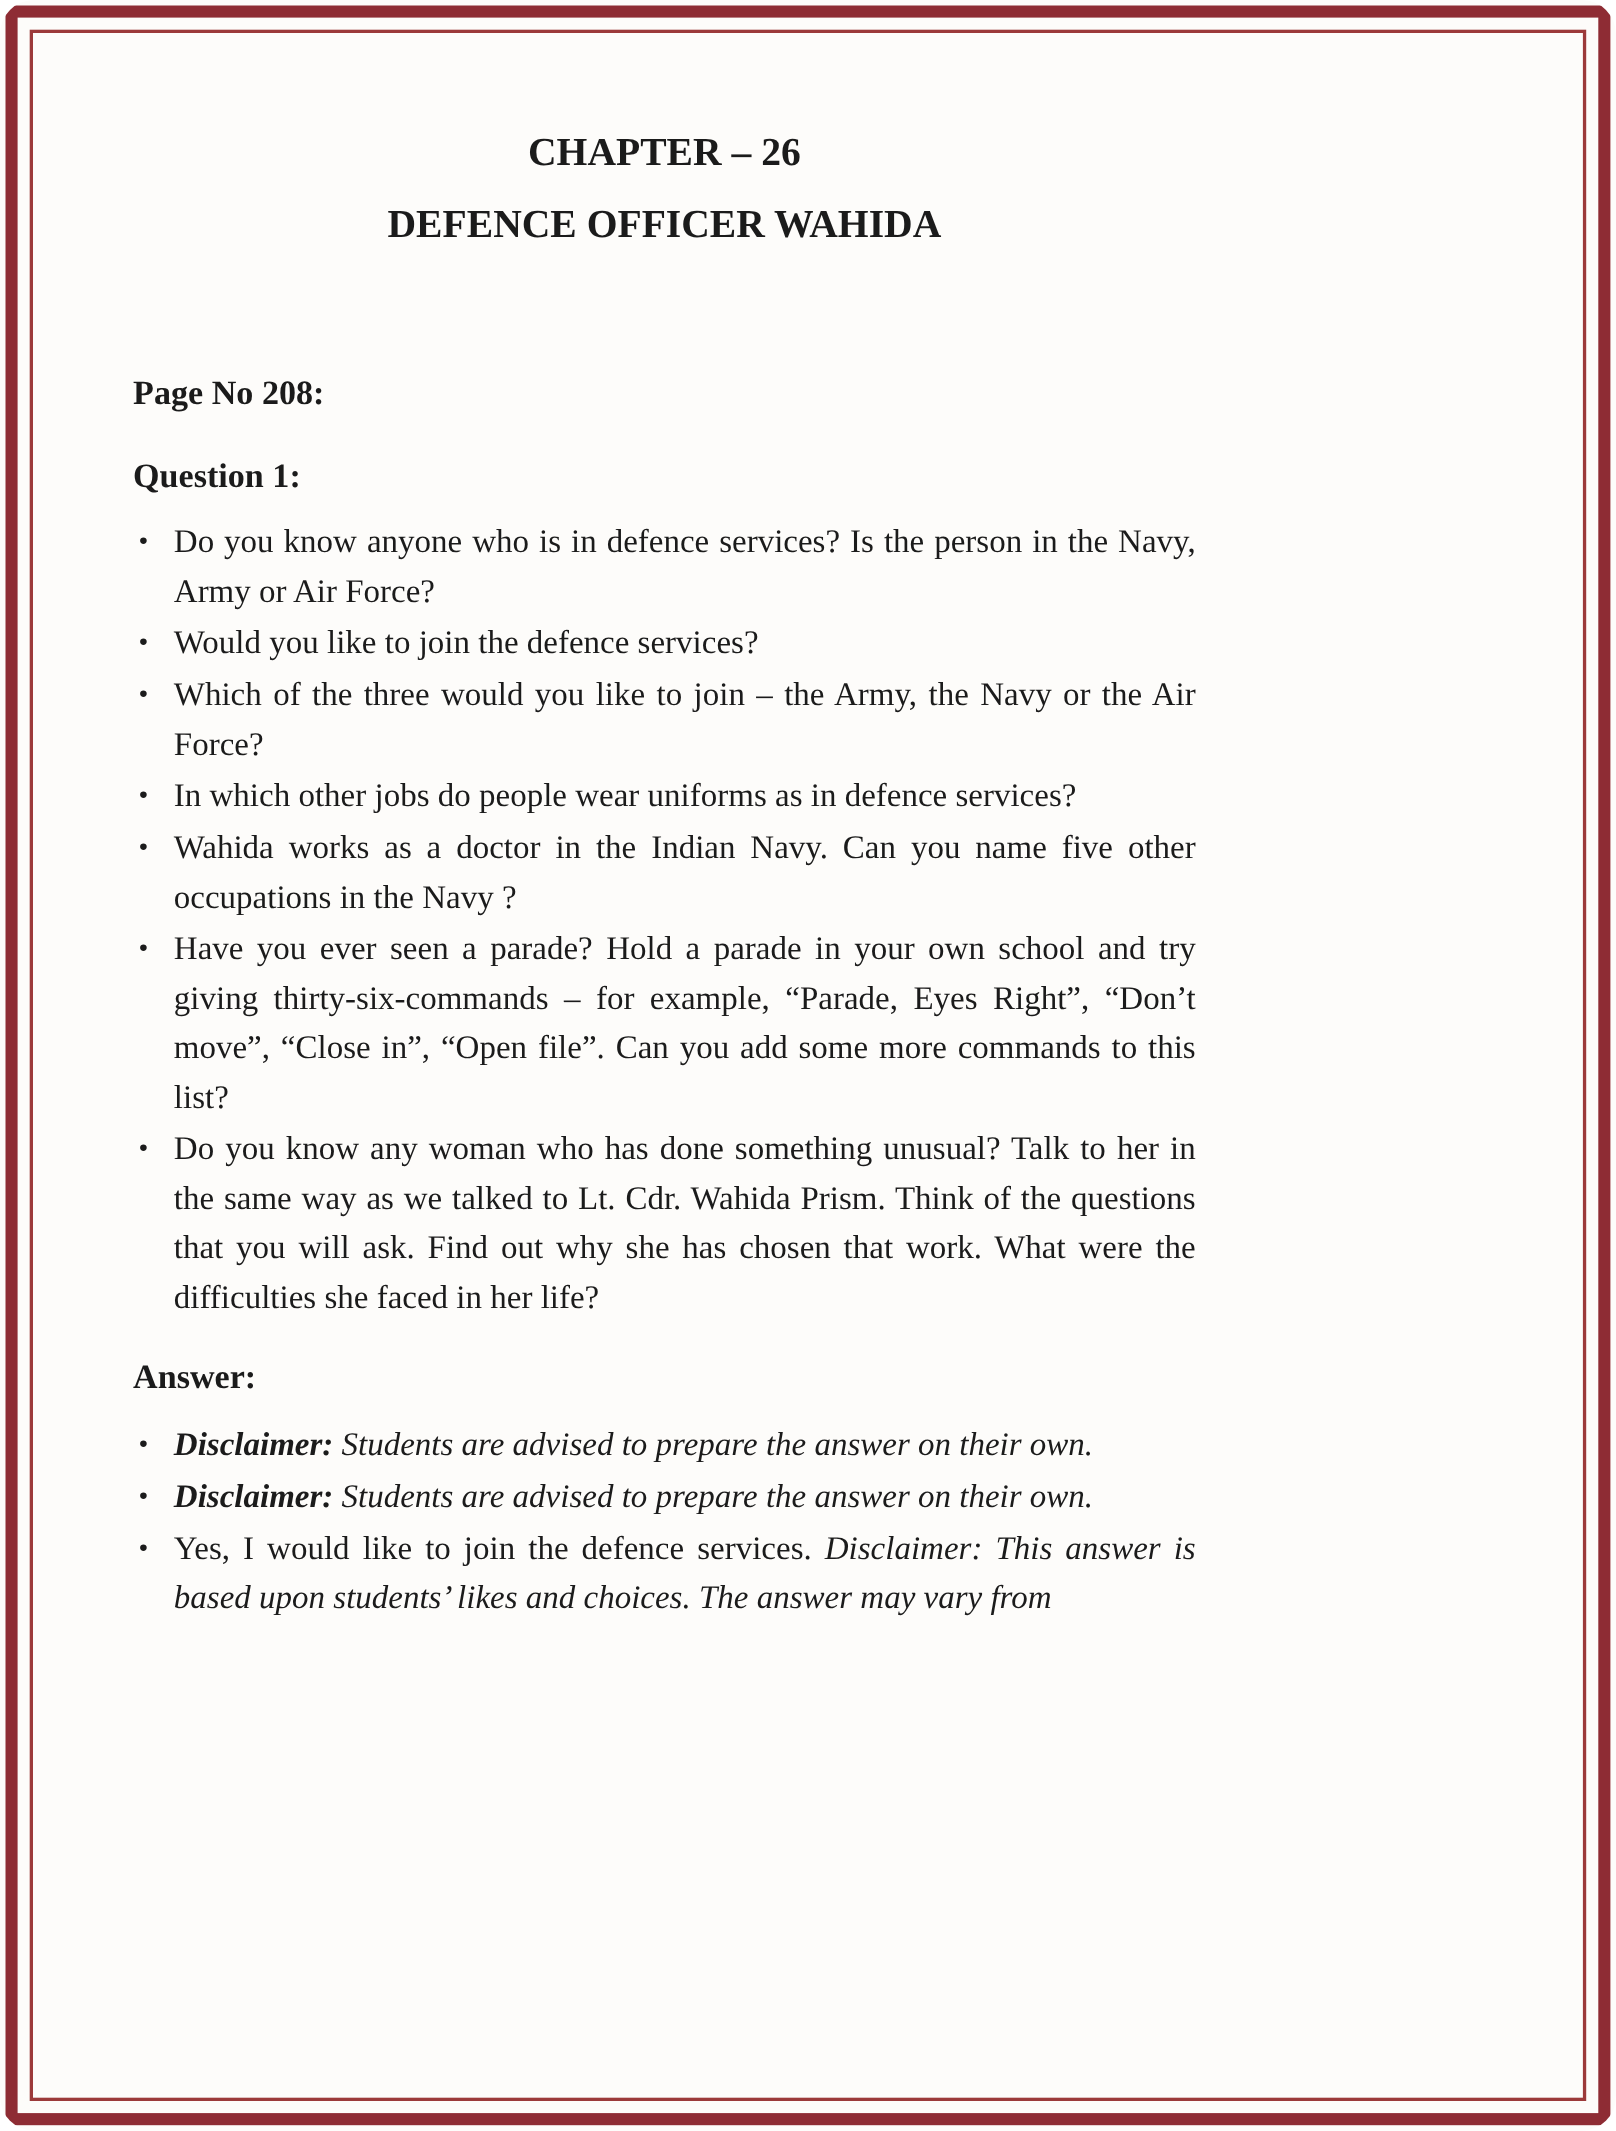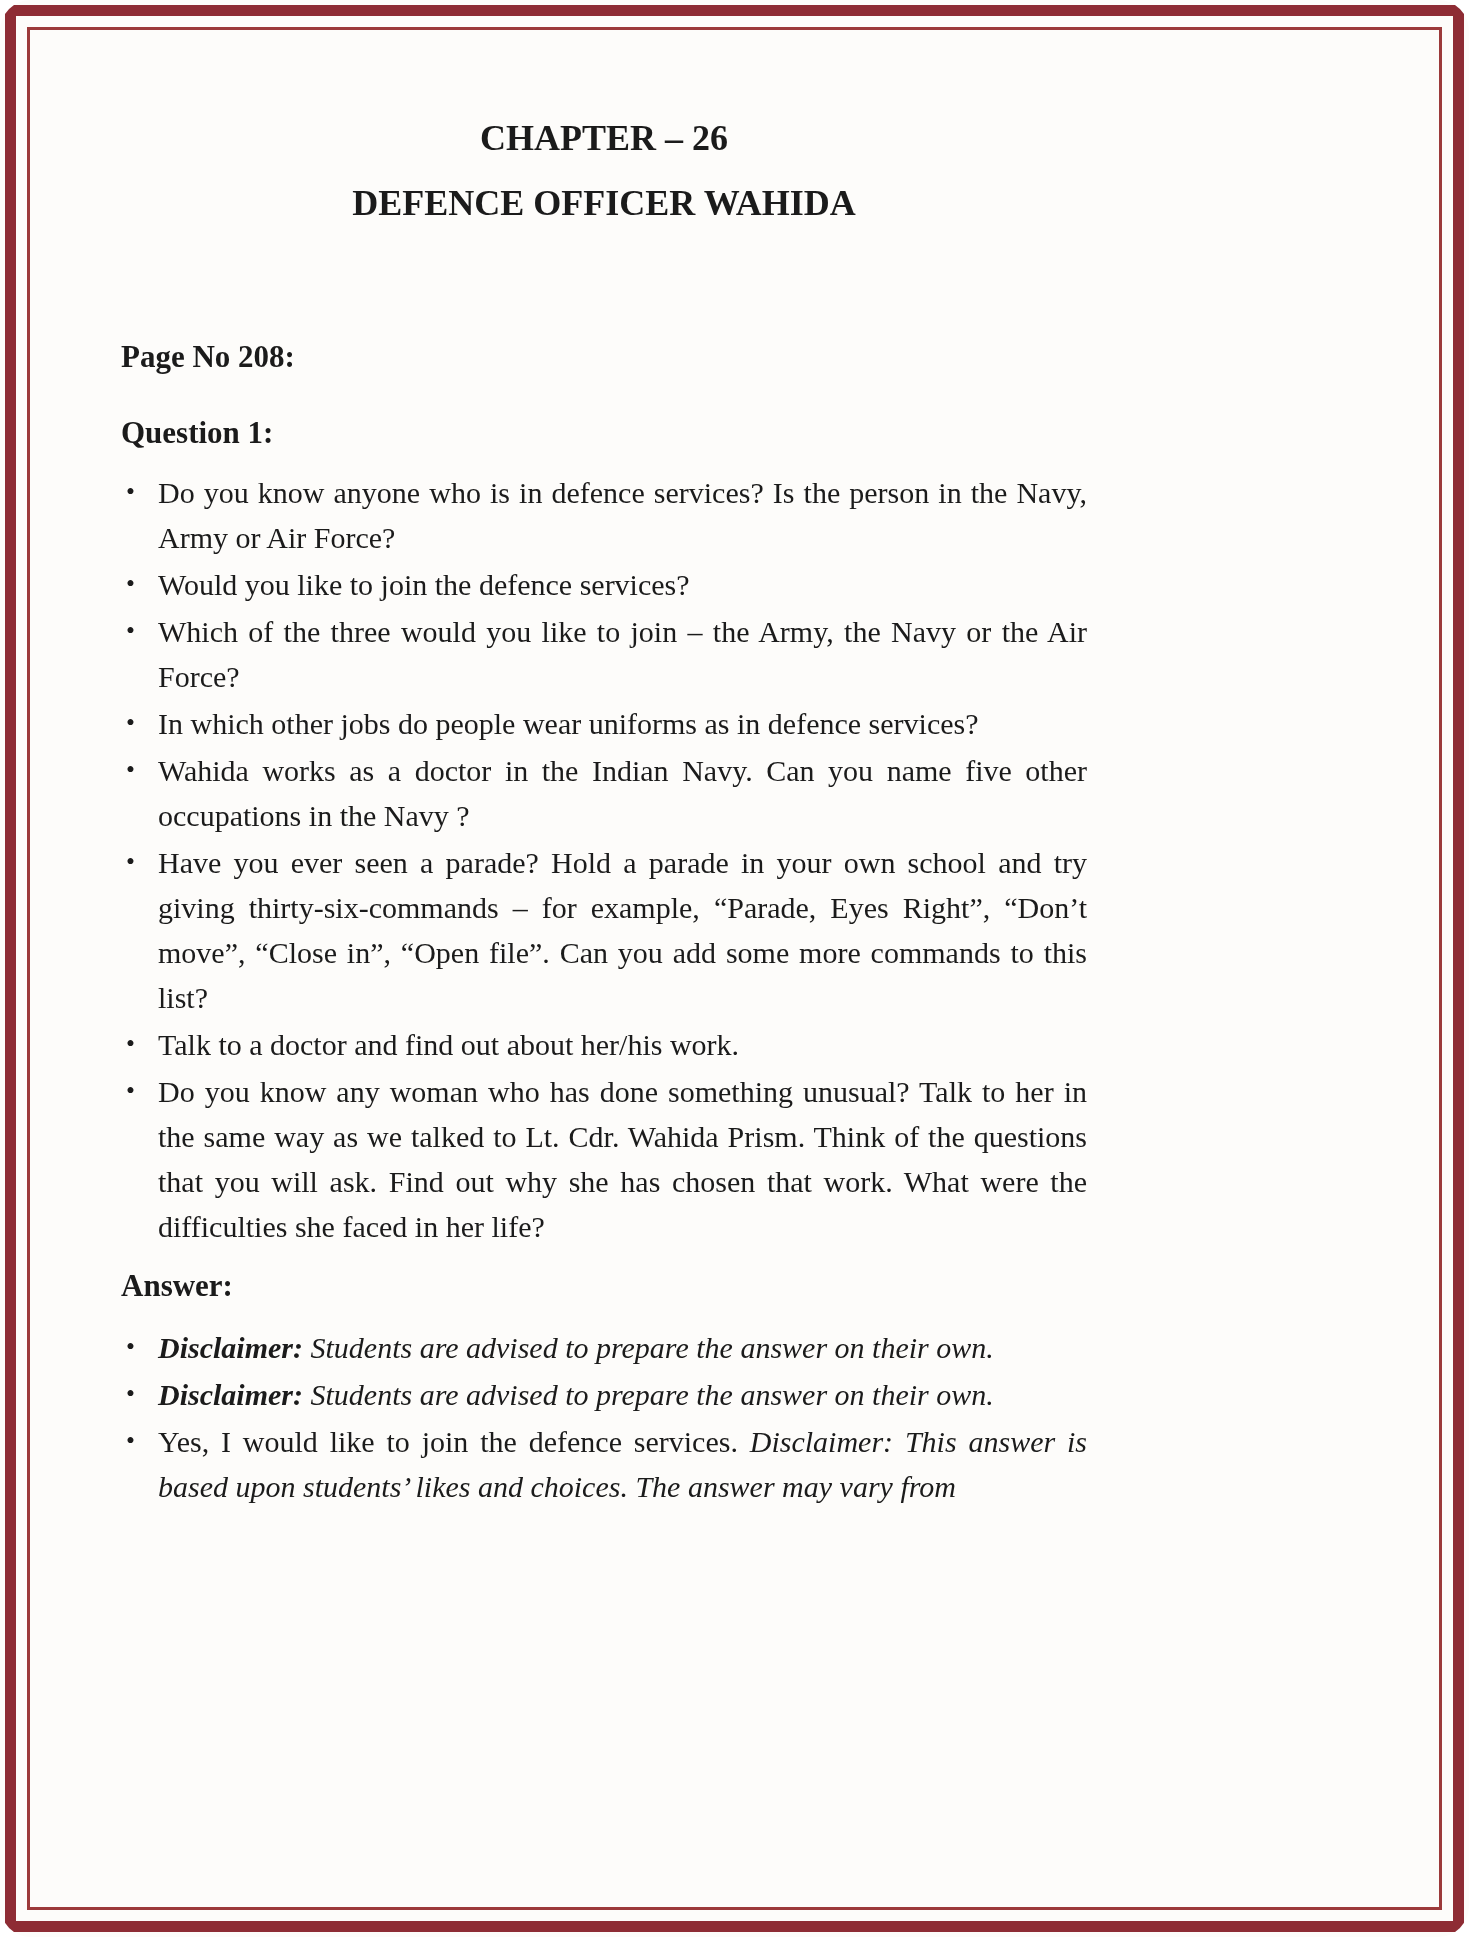--- a/index.html
+++ b/index.html
@@ -47,21 +47,21 @@
   .subtitle { margin-bottom: 0; }
 
   .section-heading {
     font-weight: bold;
     font-size: 31px;
     line-height: 1.4;
     margin: 0;
   }
   .page-no        { margin-top: 108px; }
   .question-label { margin-top: 32px; margin-bottom: 16px; }
-  .answer-label   { margin-top: 15px; margin-bottom: 18px; }
+  .answer-label   { margin-top: 28px; margin-bottom: 18px; }
 
   ul.bullet-list {
     list-style: none;
     margin: 0;
     padding: 0;
     font-size: 30px;
     line-height: 1.5;
   }
   ul.bullet-list li {
     position: relative;
@@ -96,21 +96,20 @@
     <p class="section-heading page-no">Page No 208:</p>
     <p class="section-heading question-label">Question 1:</p>
 
     <ul class="bullet-list">
       <li>Do you know anyone who is in defence services? Is the person in the Navy, Army or Air Force?</li>
       <li>Would you like to join the defence services?</li>
       <li>Which of the three would you like to join – the Army, the Navy or the Air Force?</li>
       <li>In which other jobs do people wear uniforms as in defence services?</li>
       <li>Wahida works as a doctor in the Indian Navy. Can you name five other occupations in the Navy ?</li>
       <li>Have you ever seen a parade? Hold a parade in your own school and try giving thirty-six-commands – for example, “Parade, Eyes Right”, “Don’t move”, “Close in”, “Open file”. Can you add some more commands to this list?</li>
-      <li>Talk to a doctor and find out about her/his work.</li>
       <li>Do you know any woman who has done something unusual? Talk to her in the same way as we talked to Lt. Cdr. Wahida Prism. Think of the questions that you will ask. Find out why she has chosen that work. What were the difficulties she faced in her life?</li>
     </ul>
 
     <p class="section-heading answer-label">Answer:</p>
 
     <ul class="bullet-list">
       <li><span class="bi">Disclaimer:</span><span class="it"> Students are advised to prepare the answer on their own.</span></li>
       <li><span class="bi">Disclaimer:</span><span class="it"> Students are advised to prepare the answer on their own.</span></li>
       <li><span>Yes, I would like to join the defence services. </span><span class="it">Disclaimer: This answer is based upon students’ likes and choices. The answer may vary from</span></li>
     </ul>

